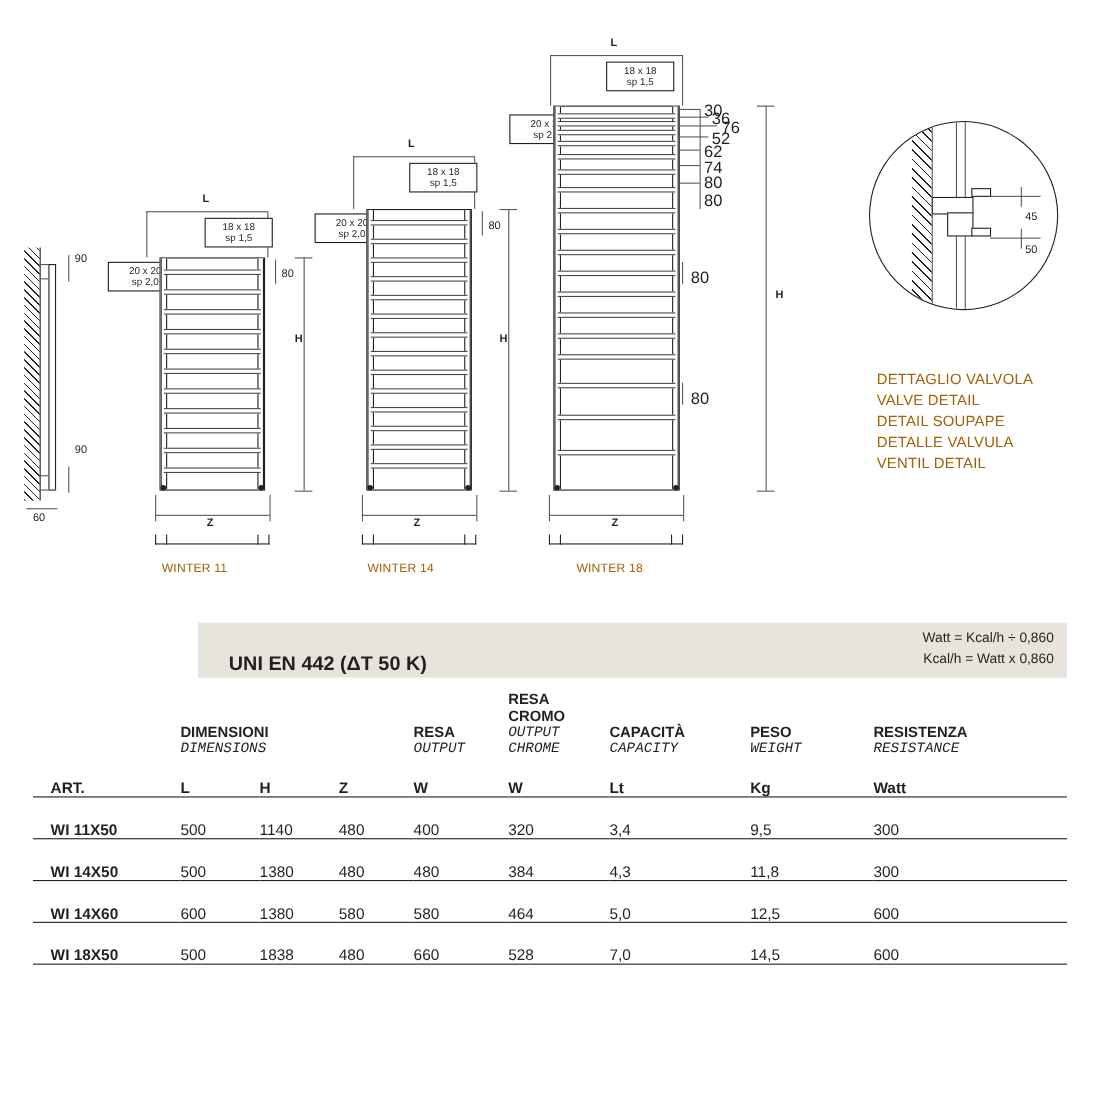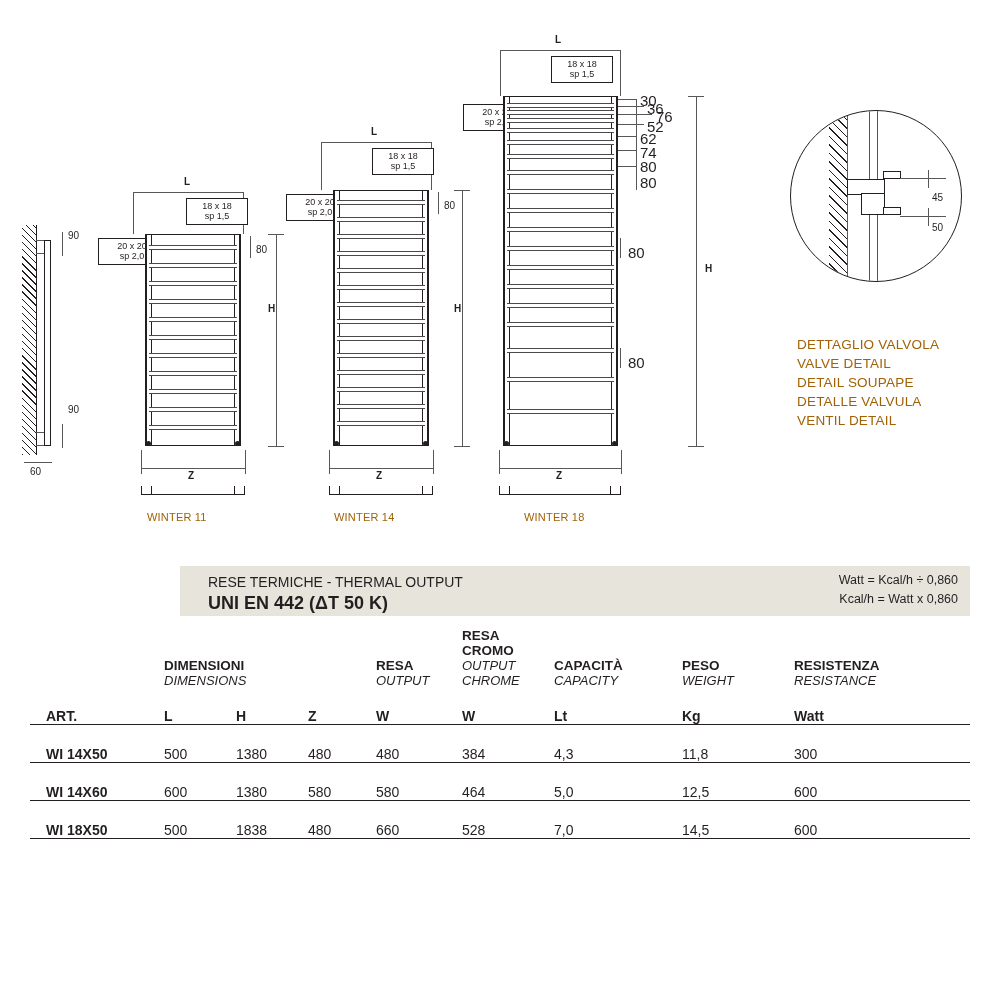--- a/index.html
+++ b/index.html
@@ -142,21 +142,21 @@
     position: absolute;
     left: 0;
     top: 50px;
     width: 940px;
     border-collapse: collapse;
     font-size: 13.5px;
   }
   table.spec td, table.spec th { padding: 0; vertical-align: bottom; text-align: left; }
   .grp-row td { height: 72px; padding-bottom: 4px; }
   .grp-title { font-weight: bold; font-size: 13.5px; display: block; }
-  .grp-sub { font-style: italic; font-size: 13px; display: block; }
+  .grp-sub { font-style: italic; font-size: 13px; display: block; font-family: Liberation Mono, monospace; }
   .col-head-row td {
     height: 36px;
     font-weight: bold;
     font-size: 14px;
     border-bottom: 1px solid #231f20;
     padding-bottom: 6px;
   }
   .data-row td {
     height: 37px;
     border-bottom: 1px solid #231f20;
@@ -411,21 +411,20 @@
     <div class="capt" style="left:797px; top:337px; font-size:13.5px;">DETTAGLIO VALVOLA</div>
     <div class="capt" style="left:797px; top:356px; font-size:13.5px;">VALVE DETAIL</div>
     <div class="capt" style="left:797px; top:375px; font-size:13.5px;">DETAIL SOUPAPE</div>
     <div class="capt" style="left:797px; top:394px; font-size:13.5px;">DETALLE VALVULA</div>
     <div class="capt" style="left:797px; top:413px; font-size:13.5px;">VENTIL DETAIL</div>
   </div>
 
   <div class="tbl-wrap">
 
     <div class="head-band">
-      <div class="t1">RESE TERMICHE - THERMAL OUTPUT</div>
       <div class="t2">UNI EN 442 (ΔT 50 K)</div>
       <div class="r1">Watt = Kcal/h ÷ 0,860</div>
       <div class="r2">Kcal/h = Watt x 0,860</div>
     </div>
 
     <table class="spec">
       <tbody>
         <tr class="grp-row">
           <td class="c-art"></td>
           <td class="c-l" colspan="3">
@@ -459,20 +458,31 @@
           <td class="c-l">L</td>
           <td class="c-h">H</td>
           <td class="c-z">Z</td>
           <td class="c-w">W</td>
           <td class="c-wc">W</td>
           <td class="c-lt">Lt</td>
           <td class="c-kg">Kg</td>
           <td class="c-watt">Watt</td>
         </tr>
 
+        <tr class="data-row">
+          <td class="c-art art">WI 11X50</td>
+          <td class="c-l">500</td>
+          <td class="c-h">1140</td>
+          <td class="c-z">480</td>
+          <td class="c-w">400</td>
+          <td class="c-wc">320</td>
+          <td class="c-lt">3,4</td>
+          <td class="c-kg">9,5</td>
+          <td class="c-watt">300</td>
+        </tr>
         <tr class="data-row">
           <td class="c-art art">WI 14X50</td>
           <td class="c-l">500</td>
           <td class="c-h">1380</td>
           <td class="c-z">480</td>
           <td class="c-w">480</td>
           <td class="c-wc">384</td>
           <td class="c-lt">4,3</td>
           <td class="c-kg">11,8</td>
           <td class="c-watt">300</td>

